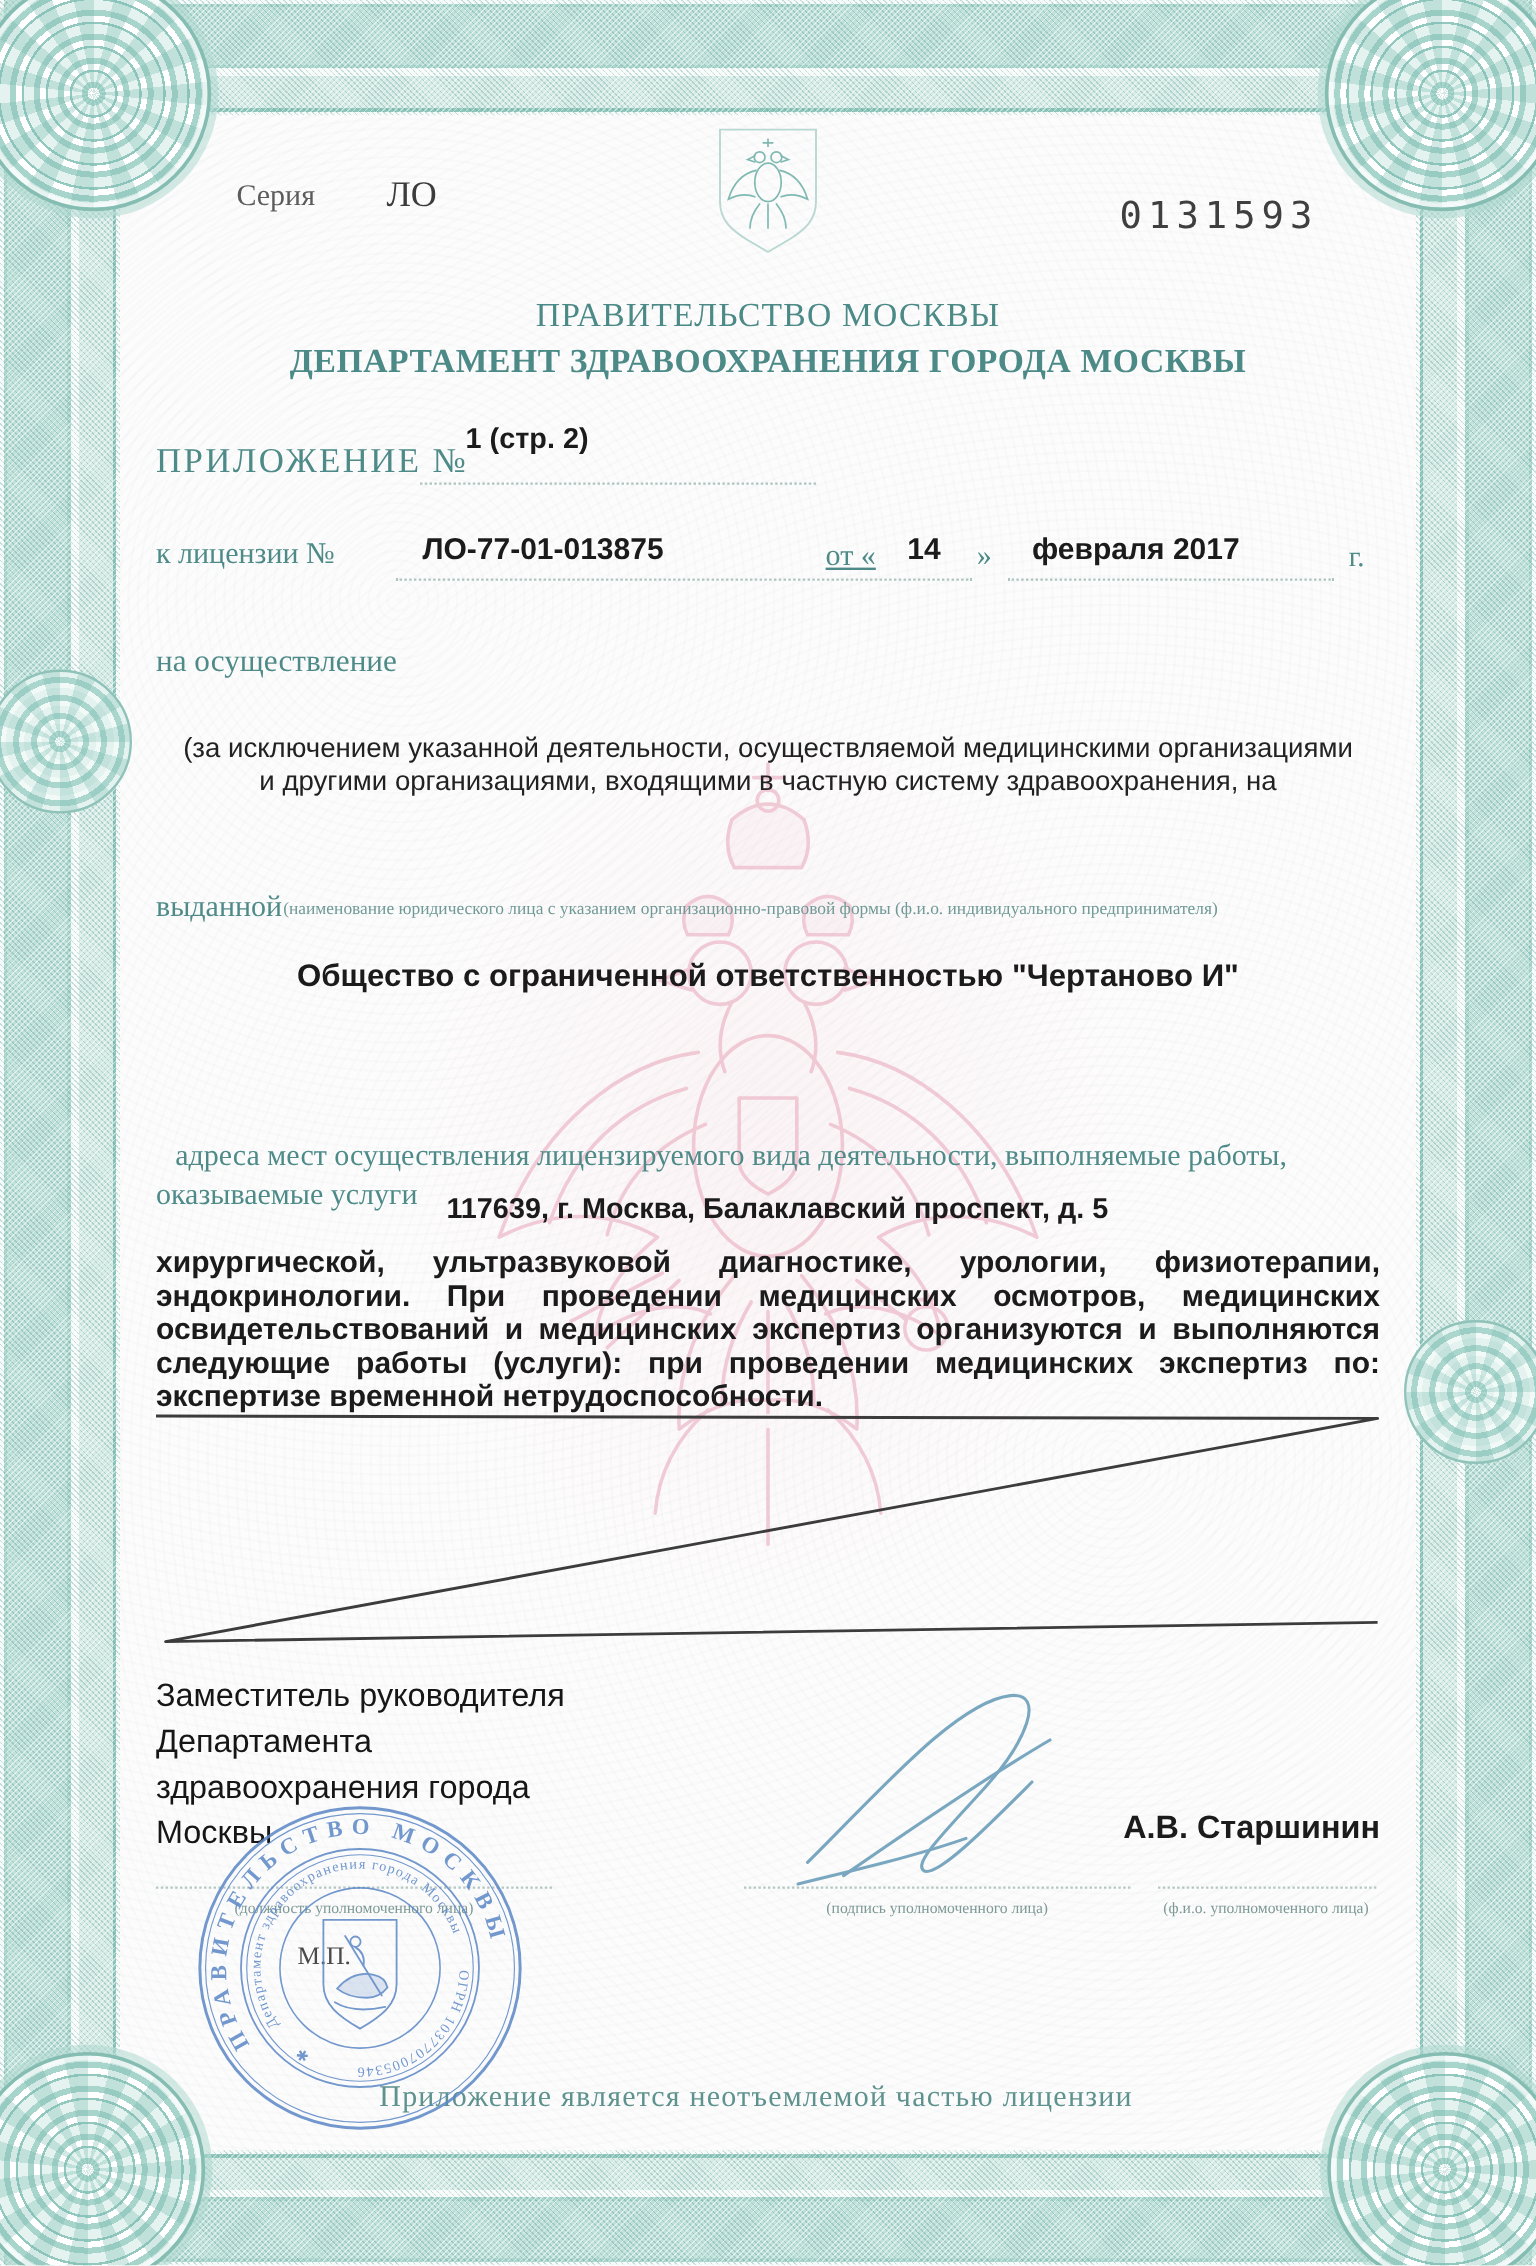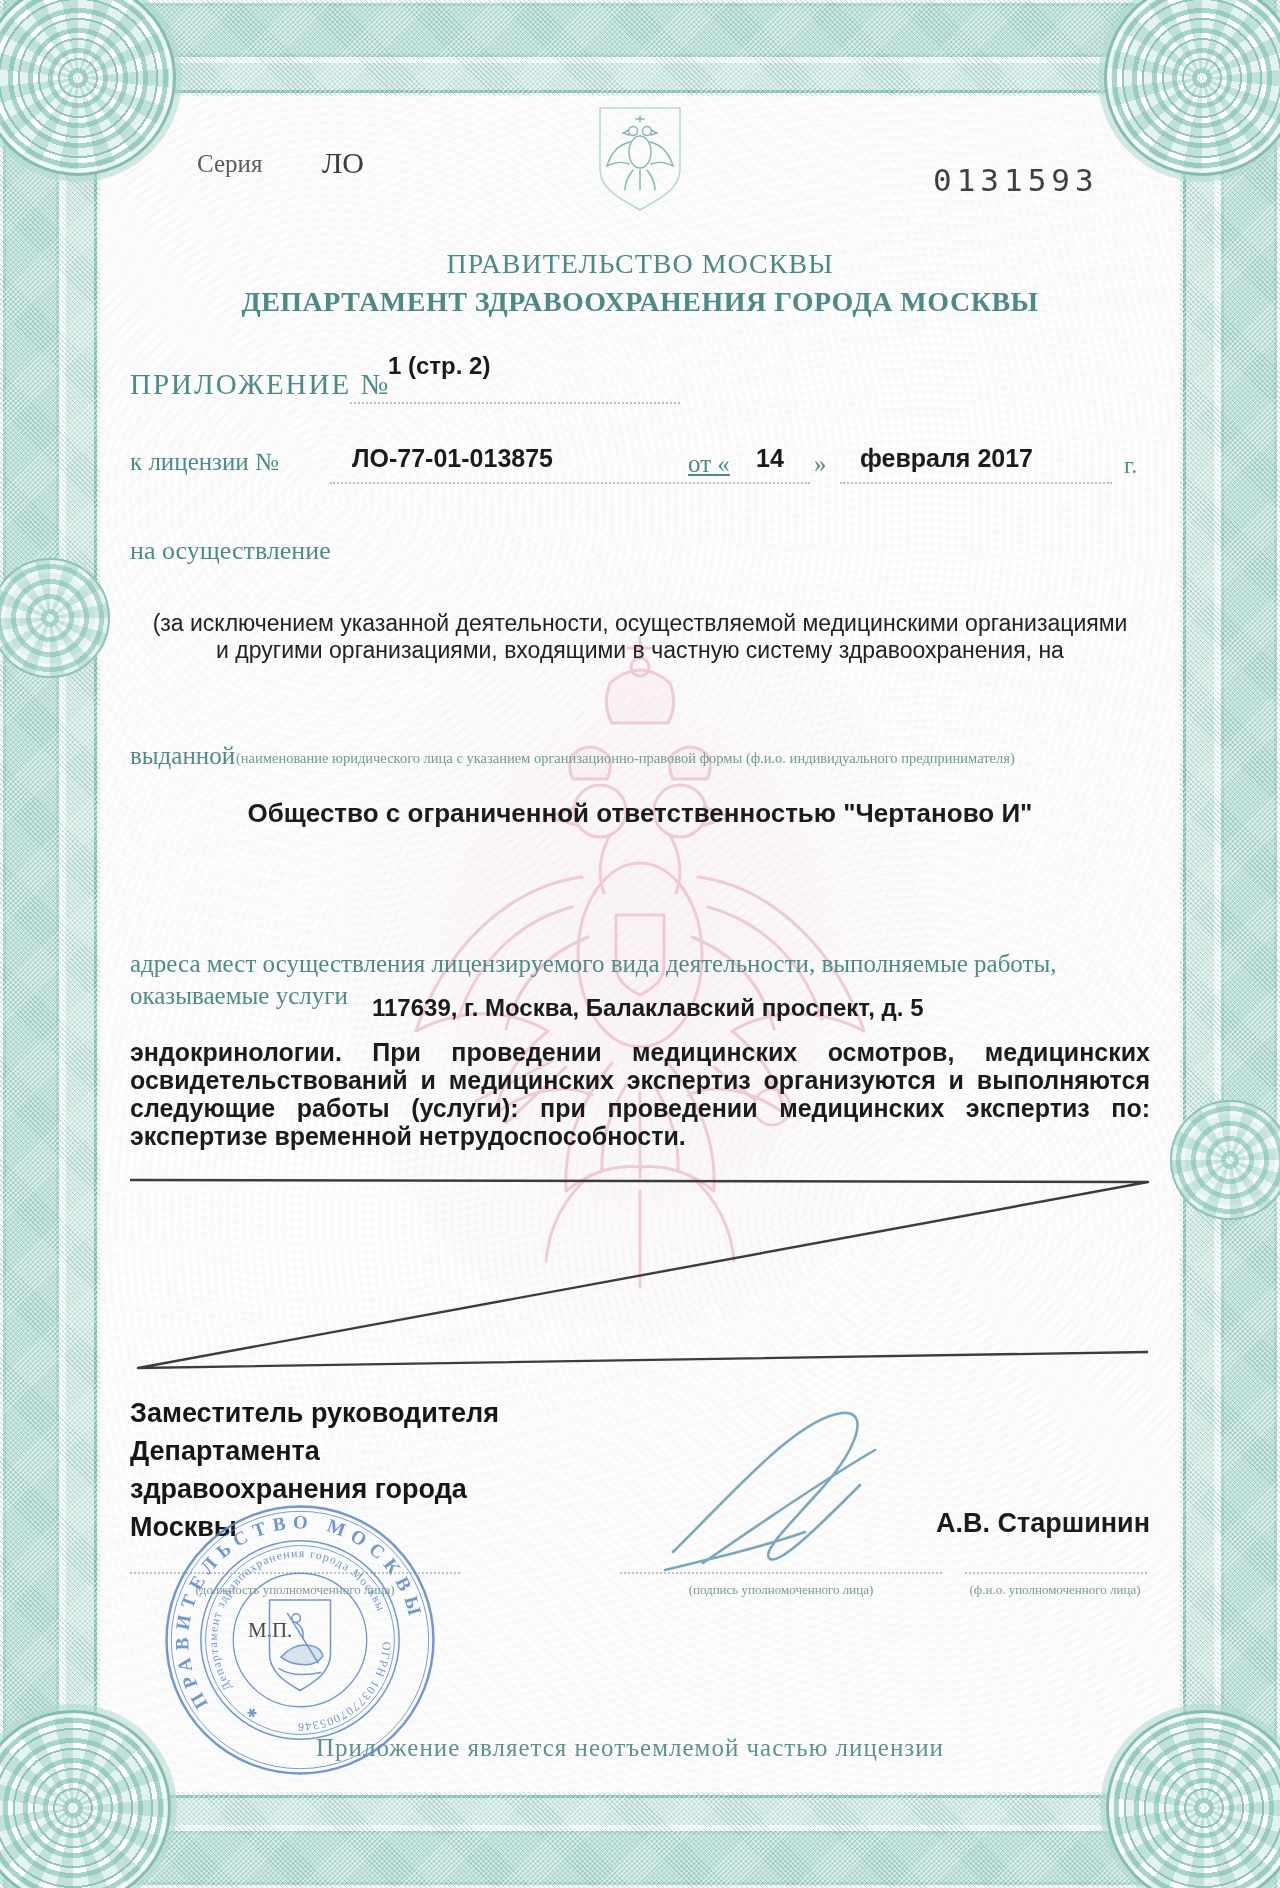--- a/index.html
+++ b/index.html
@@ -139,36 +139,37 @@
   <div class="abs form" style="left:130px;top:536px;font-size:26px;">на осуществление</div>
   <div class="abs center-col" style="top:610px;font-size:23px;color:#222;font-family:'Liberation Sans',sans-serif;line-height:27px;">
     <div>(за исключением указанной деятельности, осуществляемой медицинскими организациями</div>
     <div>и другими организациями, входящими в частную систему здравоохранения, на</div>
   </div>
 
   <div class="abs form" style="left:130px;top:742px;font-size:25px;">выданной</div>
   <div class="abs form-sm" style="left:236px;top:750px;font-size:14.5px;">(наименование юридического лица с указанием организационно-правовой формы  (ф.и.о. индивидуального предпринимателя)</div>
   <div class="abs center-col ink" style="top:798px;font-size:26px;">Общество с ограниченной ответственностью "Чертаново И"</div>
 
-  <div class="abs form" style="left:130px;top:950px;font-size:25px;">адреса мест осуществления лицензируемого вида деятельности, выполняемые работы,</div>
+  <div class="abs form" style="left:146px;top:950px;font-size:25px;">адреса мест осуществления лицензируемого вида деятельности, выполняемые работы,</div>
   <div class="abs form" style="left:130px;top:982px;font-size:25px;">оказываемые услуги</div>
   <div class="abs ink" style="left:372px;top:994px;font-size:24px;">117639, г. Москва, Балаклавский проспект, д. 5</div>
 
   <div class="abs" style="left:130px;top:1038px;width:1020px;font-size:25px;line-height:28px;color:#1b1b1b;font-family:'Liberation Sans',sans-serif;font-weight:bold;">
+    <div class="just">хирургической, ультразвуковой диагностике, урологии, физиотерапии,</div>
     <div class="just">эндокринологии. При проведении медицинских осмотров, медицинских</div>
     <div class="just">освидетельствований и медицинских экспертиз организуются и выполняются</div>
     <div class="just">следующие работы (услуги): при проведении медицинских экспертиз по:</div>
     <div>экспертизе временной нетрудоспособности.</div>
   </div>
 
   <svg class="abs" style="left:128px;top:1172px;" width="1030" height="212" viewBox="0 0 1030 212">
     <path d="M2,8 L1020,10 L10,196 L1020,180" fill="none" stroke="#3c3c3c" stroke-width="2.4" stroke-linejoin="round"></path>
   </svg>
 
-  <div class="abs" style="left:130px;top:1394px;font-size:27px;line-height:38px;color:#161616;font-family:'Liberation Sans',sans-serif;font-weight:bold;z-index:1;">
+  <div class="abs" style="left:130px;top:1394px;font-size:27px;line-height:38px;color:#161616;font-family:'Liberation Sans',sans-serif;font-weight:normal;z-index:1;">
     <div>Заместитель руководителя</div>
     <div>Департамента</div>
     <div>здравоохранения города</div>
     <div>Москвы</div>
   </div>
   <div class="abs ink" style="left:860px;top:1508px;width:290px;text-align:right;font-size:27px;">А.В. Старшинин</div>
 
   <svg class="abs" style="left:645px;top:1400px;z-index:2;" width="330" height="175" viewBox="0 0 330 175">
     <g fill="none" stroke="#7aa7c0" stroke-width="2.6" stroke-linecap="round">
       <path d="M28,152 C 85,96 152,18 197,13 C 226,10 213,50 170,96 C 140,129 116,153 125,159 C 136,165 182,118 215,85"></path>

